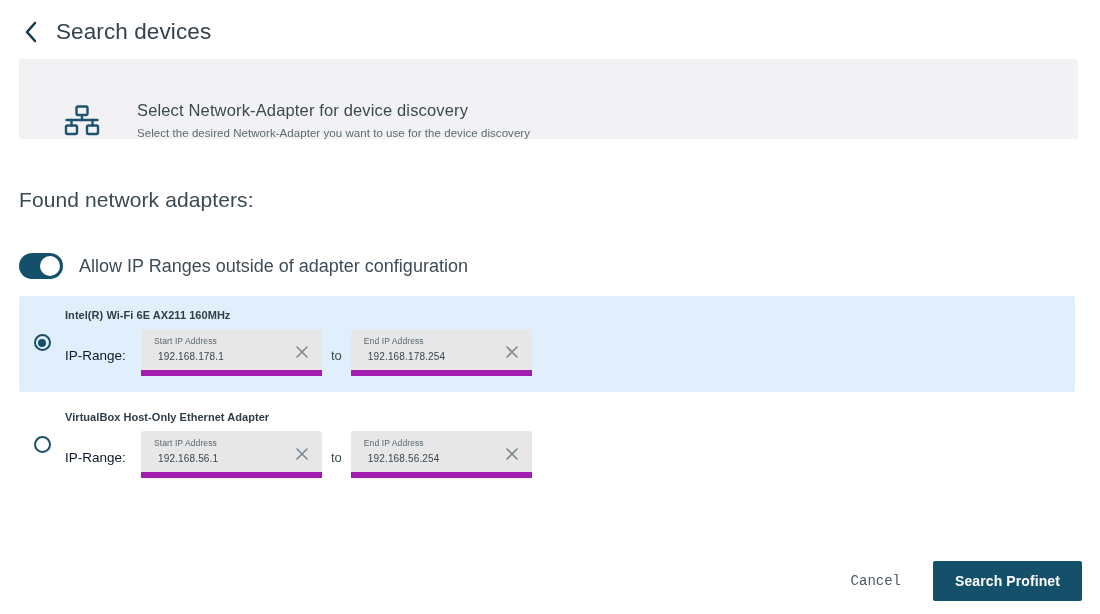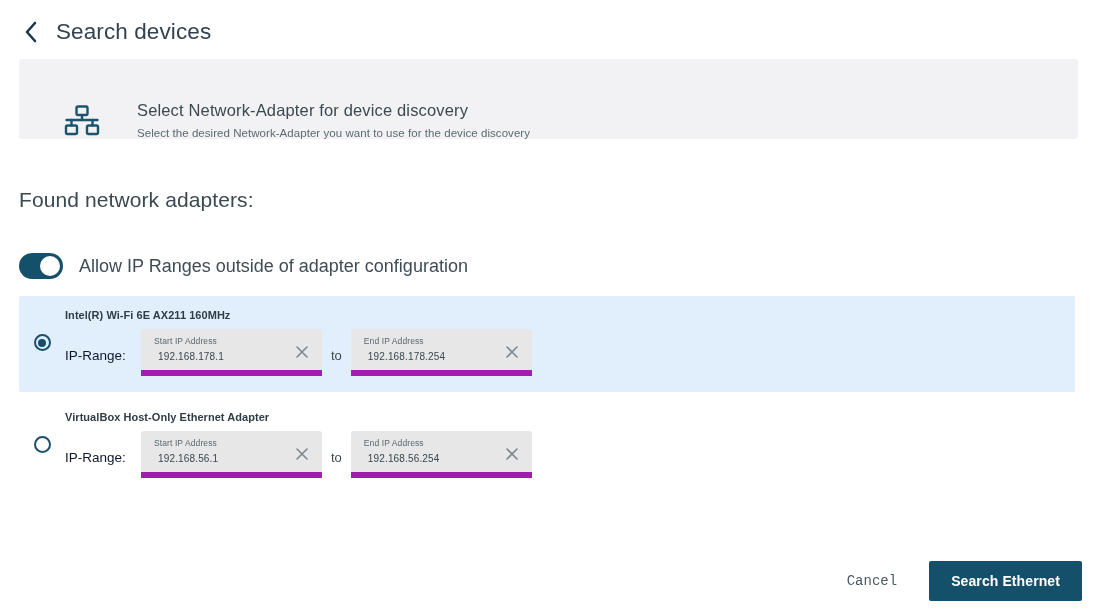--- a/index.html
+++ b/index.html
@@ -357,14 +357,14 @@
             <path d="M3 3 L13 13 M13 3 L3 13" stroke="#7b8891" stroke-width="1.6" stroke-linecap="round"></path>
           </svg>
         </div>
       </div>
     </div>
   </div>
 </div>
 
 <div class="footer">
   <button class="btn-text">Cancel</button>
-  <button class="btn-primary">Search Ethernet</button>
+  <button class="btn-primary">Search Profinet</button>
 </div>
 
 </body></html>

